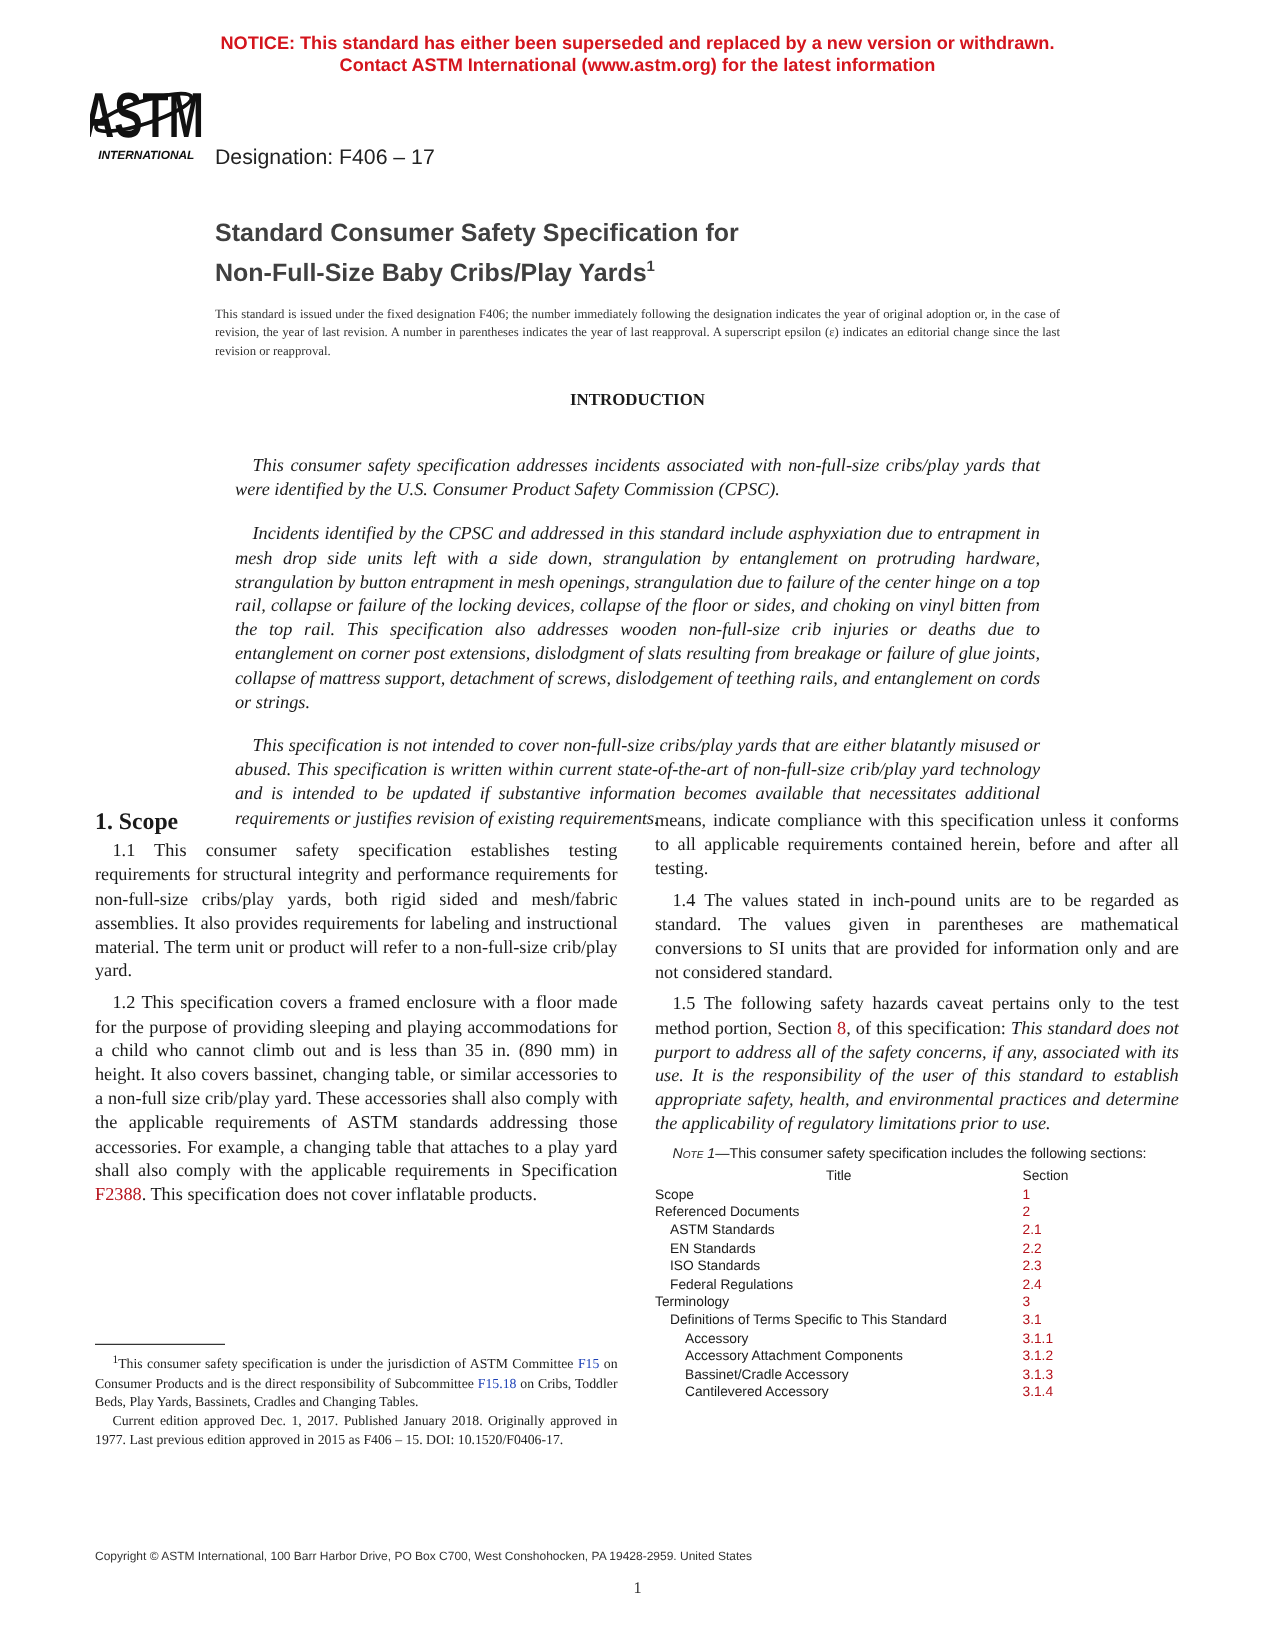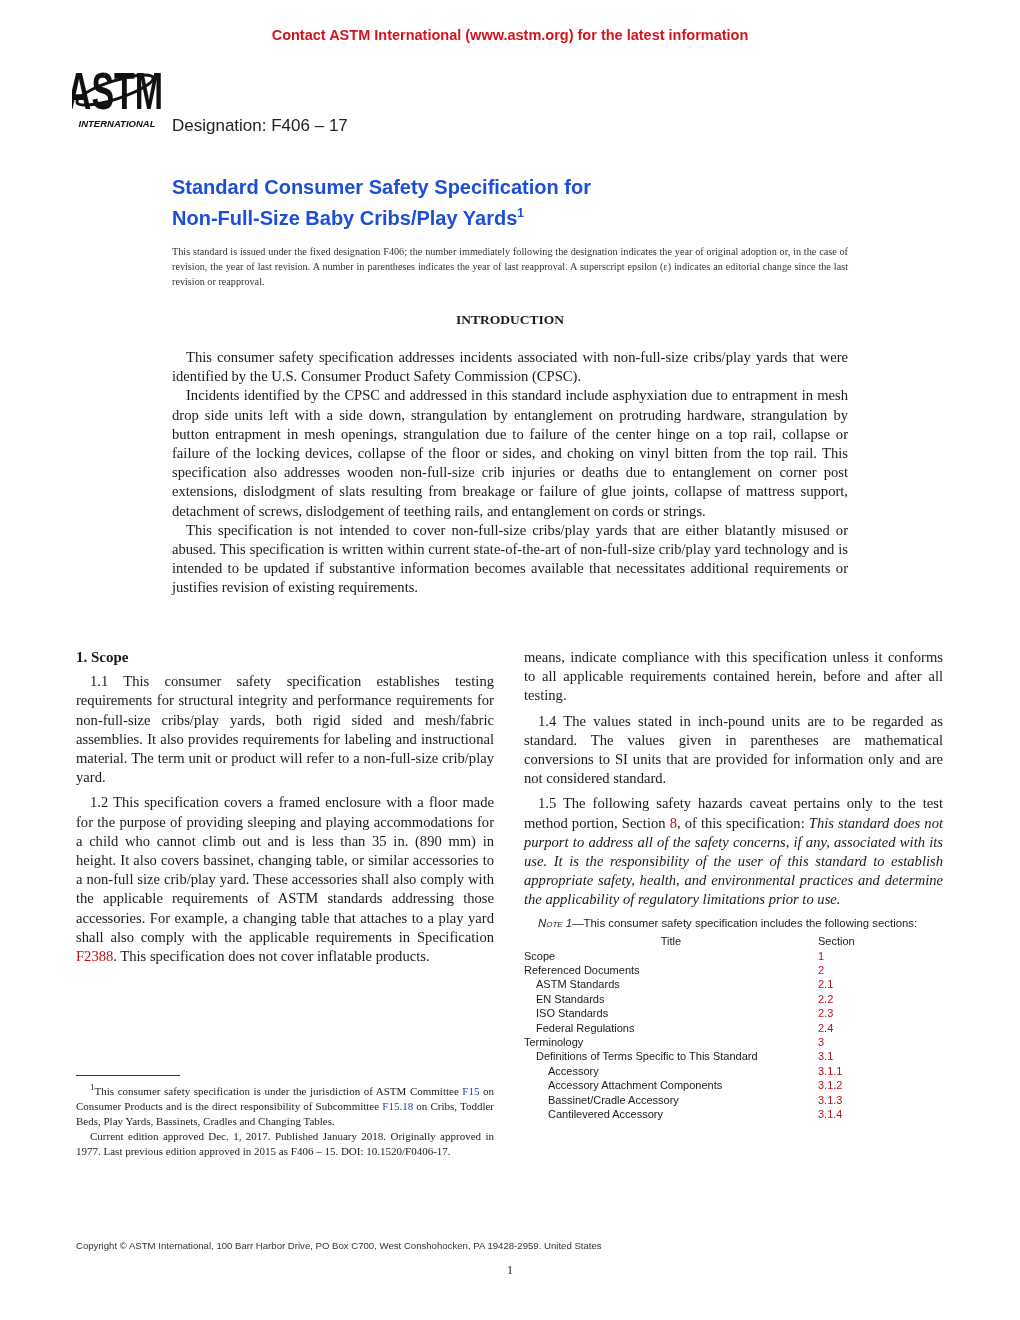--- a/index.html
+++ b/index.html
@@ -1,51 +1,52 @@
 <!DOCTYPE html>
 <html><head>
 <meta charset="utf-8">
 <style>
   html, body { margin: 0; padding: 0; background: #ffffff; }
   body { width: 1020px; height: 1320px; position: relative; overflow: hidden; color: #1a1a1a; }
   .notice { position: absolute; top: 26px; left: 0; width: 1020px; text-align: center; color: #d4141c; font-family: "Liberation Sans", sans-serif; font-weight: bold; font-size: 14.5px; line-height: 18px; }
   .logo { position: absolute; left: 72px; top: 60px; width: 90px; height: 70px; }
   .designation { position: absolute; left: 172px; top: 116px; font-family: "Liberation Sans", sans-serif; font-size: 17px; color: #222; }
-  .title { position: absolute; left: 172px; top: 174px; font-family: "Liberation Sans", sans-serif; font-weight: bold; font-size: 20px; line-height: 26px; color: #1d4ed8; }
+  .title { position: absolute; left: 172px; top: 174px; font-family: "Liberation Sans", sans-serif; font-weight: bold; font-size: 20px; line-height: 26px; color: #404040; }
   .title sup { font-size: 12px; vertical-align: 8px; }
   .issued { position: absolute; left: 172px; top: 244px; width: 676px; font-family: "Liberation Serif", serif; font-size: 10.2px; line-height: 15px; text-align: justify; color: #333; }
   .intro-head { position: absolute; left: 0; width: 1020px; top: 312px; text-align: center; font-family: "Liberation Serif", serif; font-weight: bold; font-size: 13.5px; }
   .intro { position: absolute; left: 172px; top: 348px; width: 676px; font-family: "Liberation Serif", serif; font-size: 14.6px; line-height: 19.2px; text-align: justify; }
-  .intro p { margin: 0; text-indent: 14px; }
+  .intro p { margin: 16px; text-indent: 14px; font-style: italic; }
   .col { position: absolute; font-family: "Liberation Serif", serif; font-size: 14.6px; line-height: 19.2px; text-align: justify; }
   .col-left { left: 76px; top: 648px; width: 418px; }
   .col-right { left: 524px; top: 648px; width: 419px; }
   .col p { margin: 0 0 6px 0; text-indent: 14px; }
   .col p.noindent { text-indent: 0; }
-  .sec-head { font-weight: bold; margin: 0 0 5px 0; font-size: 15px; }
+  .sec-head { font-weight: bold; margin: 0 0 5px 0; font-size: 19px; }
   .link { color: #b5121b; }
   .ital { font-style: italic; }
   .note { font-family: "Liberation Sans", sans-serif; font-size: 11.4px; line-height: 14.5px; margin-top: 6px; text-indent: 14px; text-align: justify; color: #222; }
   .note .smallcaps { font-variant: small-caps; font-style: italic; }
   table.toc { border-collapse: collapse; font-family: "Liberation Sans", sans-serif; font-size: 11px; margin-top: 4px; }
   table.toc td { padding: 0; height: 14.4px; line-height: 14.4px; vertical-align: top; }
   table.toc td.t { width: 270px; }
   table.toc td.s { color: #b5121b; }
   table.toc th { font-weight: normal; height: 14.4px; line-height: 14.4px; padding: 0; }
   .footrule { position: absolute; left: 76px; top: 1075px; width: 104px; border-top: 1px solid #333; }
   .footnote { position: absolute; left: 76px; top: 1080px; width: 418px; font-family: "Liberation Serif", serif; font-size: 11px; line-height: 15px; text-align: justify; color: #222; }
   .footnote p { margin: 0; text-indent: 14px; }
   .footnote a { color: #1b3fb5; text-decoration: none; }
   .copyright { position: absolute; left: 76px; top: 1240px; font-family: "Liberation Sans", sans-serif; font-size: 9.6px; color: #333; }
   .pagenum { position: absolute; left: 0; width: 1020px; top: 1262px; text-align: center; font-family: "Liberation Serif", serif; font-size: 13px; color: #333; }
 </style>
 </head>
 <body>
 
 <div class="notice">
+  <div>NOTICE: This standard has either been superseded and replaced by a new version or withdrawn.</div>
   <div>Contact ASTM International (www.astm.org) for the latest information</div>
 </div>
 
 <div class="logo">
   <svg width="90" height="70" viewBox="0 0 90 70">
     <ellipse cx="43" cy="30" rx="40" ry="9" fill="none" stroke="#111" stroke-width="3" transform="rotate(-18 43 30)"></ellipse>
     <text x="43" y="50" text-anchor="middle" font-family="Liberation Sans, sans-serif" font-weight="bold" font-size="34" fill="#111" transform="scale(1,1.5) translate(0,-17)">ASTM</text>
     <text x="45" y="67" text-anchor="middle" font-family="Liberation Sans, sans-serif" font-weight="bold" font-style="italic" font-size="9.5" fill="#111">INTERNATIONAL</text>
   </svg>
 </div>

